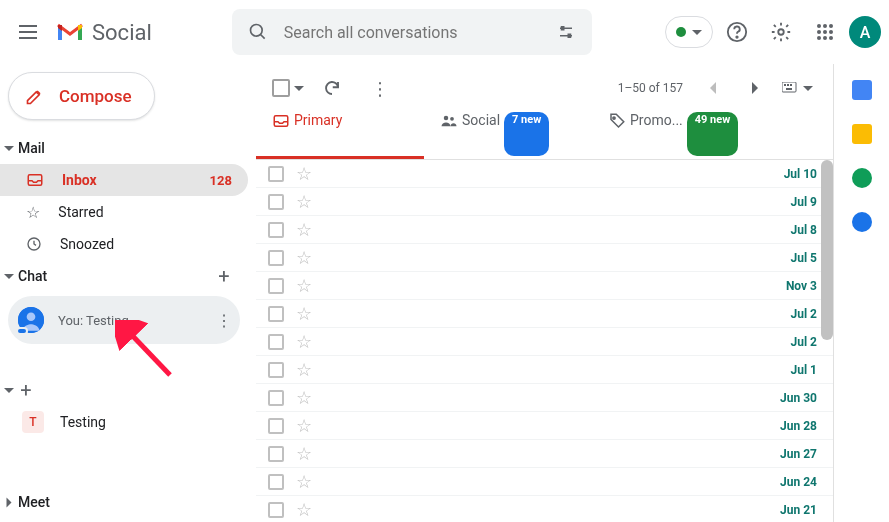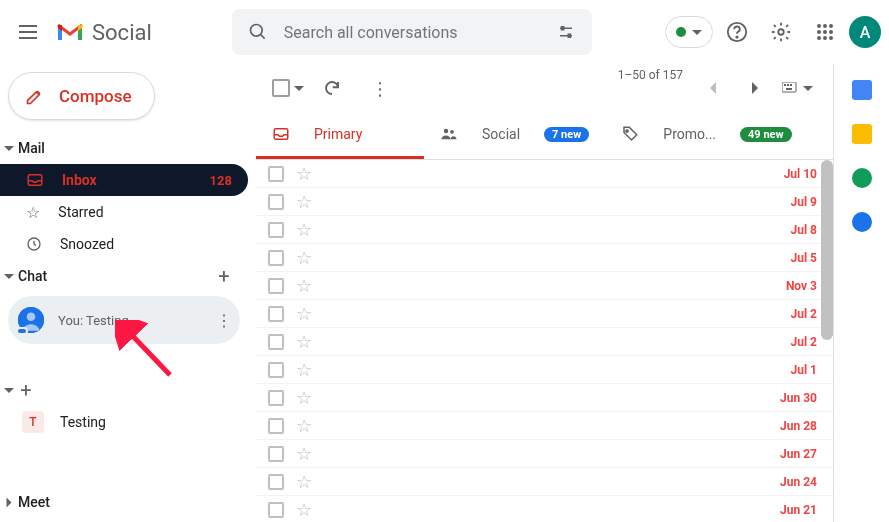--- a/index.html
+++ b/index.html
@@ -19,44 +19,44 @@
 .green-dot{width:10px;height:10px;background:#1e8e3e;border-radius:50%}
 .avatar{width:32px;height:32px;border-radius:50%;background:#00897b;color:#fff;display:flex;align-items:center;justify-content:center;font-size:16px;font-weight:500}
 .body-row{display:flex;height:458px}
 .sidebar{width:256px;padding:8px 8px 0 0;overflow-y:auto}
 .compose{margin:0 0 12px 8px;height:48px;padding:0 22px 0 16px;border:1px solid #dadce0;border-radius:24px;background:#fff;box-shadow:0 1px 2px rgba(60,64,67,.15);display:flex;align-items:center;gap:14px;cursor:pointer}
 .compose-text{color:#d93025;font-size:17px;font-weight:500}
 .section-header{display:flex;align-items:center;height:32px;padding:0 12px 0 4px;cursor:pointer}
 .section-header .label{font-size:14px;font-weight:500;color:#202124;flex:1;margin-left:4px}
 .plus-btn{width:24px;height:24px;display:flex;align-items:center;justify-content:center;color:#5f6368;font-size:20px;cursor:pointer}
 .nav-item{display:flex;align-items:center;height:32px;padding:0 16px 0 26px;border-radius:0 16px 16px 0;cursor:pointer;font-size:14px;color:#202124;gap:18px}
-.nav-item.active{background:#0f172a;color:#d93025;font-weight:700}
+.nav-item.active{background:#e5e5e5;color:#d93025;font-weight:700}
 .nav-item .count{margin-left:auto;font-size:13px}
 .chat-item{display:flex;align-items:center;height:48px;margin:4px 8px;padding:0 8px 0 10px;border-radius:24px;background:#eceff1;cursor:pointer;position:relative}
 .chat-avatar{width:26px;height:26px;border-radius:50%;background:#1a73e8;position:relative}
 .chat-text{margin-left:14px;font-size:13px;color:#5f6368}
 .chat-more{margin-left:auto;color:#5f6368}
 .space-item{display:flex;align-items:center;height:32px;padding:0 16px 0 22px;gap:16px;font-size:14px;cursor:pointer}
 .space-badge{width:22px;height:22px;border-radius:4px;background:#fbe9e7;color:#d93025;display:flex;align-items:center;justify-content:center;font-size:12px;font-weight:500}
 .main{flex:1;display:flex;border-left:0}
 .content{flex:1;position:relative}
 .toolbar{height:48px;display:flex;align-items:center;padding:0 16px;gap:8px}
 .select-all{width:18px;height:18px;border:2px solid #9e9e9e;border-radius:2px}
-.pager{margin-left:auto;display:flex;gap:2px;color:#5f6368;font-size:12px}
+.pager{margin-left:auto;display:flex;align-items:center;gap:2px;color:#5f6368;font-size:12px}
 .pager-text{margin-right:8px}
 .tabs{height:48px;display:flex;border-bottom:1px solid #e0e0e0}
-.tab{display:flex;align-items:center;gap:24px;padding:0 16px;min-width:168px;cursor:pointer;font-size:14px;color:#5f6368;border-bottom:3px solid transparent}
+.tab{display:flex;gap:4px;padding:0 16px;min-width:168px;cursor:pointer;font-size:14px;color:#5f6368;border-bottom:3px solid transparent}
 .tab.active{color:#d93025;border-bottom-color:#d93025}
 .badge{padding:1px 8px;border-radius:10px;font-size:11px;font-weight:700;color:#fff}
 .badge.blue{background:#1a73e8}.badge.green{background:#1e8e3e}
 .mail-list{overflow-y:auto;height:362px}
 .mail-row{height:28px;display:flex;align-items:center;padding:0 16px 0 12px;border-bottom:1px solid #f1f3f4;font-size:13px;gap:12px}
 .mail-row .cb{width:16px;height:16px;border:2px solid #c0c0c0;border-radius:2px}
 .mail-row .star{color:#c0c0c0;font-size:18px}
-.mail-row .date{margin-left:auto;font-weight:700;color:#ef4444;font-size:12px}
+.mail-row .date{margin-left:auto;font-weight:700;color:#0f766e;font-size:12px}
 .sidepanel{width:56px;border-left:1px solid #e0e0e0;padding-top:16px;display:flex;flex-direction:column;align-items:center;gap:24px}
 .side-icon{width:20px;height:20px;border-radius:3px}
 .scrollbar-fake{position:absolute;right:0;top:96px;width:12px;height:180px;background:#c1c1c1;border-radius:6px}
 .arrow-annot{position:absolute;left:115px;top:320px;pointer-events:none}
 svg{display:block}
 .tri{width:0;height:0;border-left:5px solid transparent;border-right:5px solid transparent;border-top:5px solid #5f6368}
 .tri-r{transform:rotate(-90deg)}
 </style>
 </head>
 <body>

